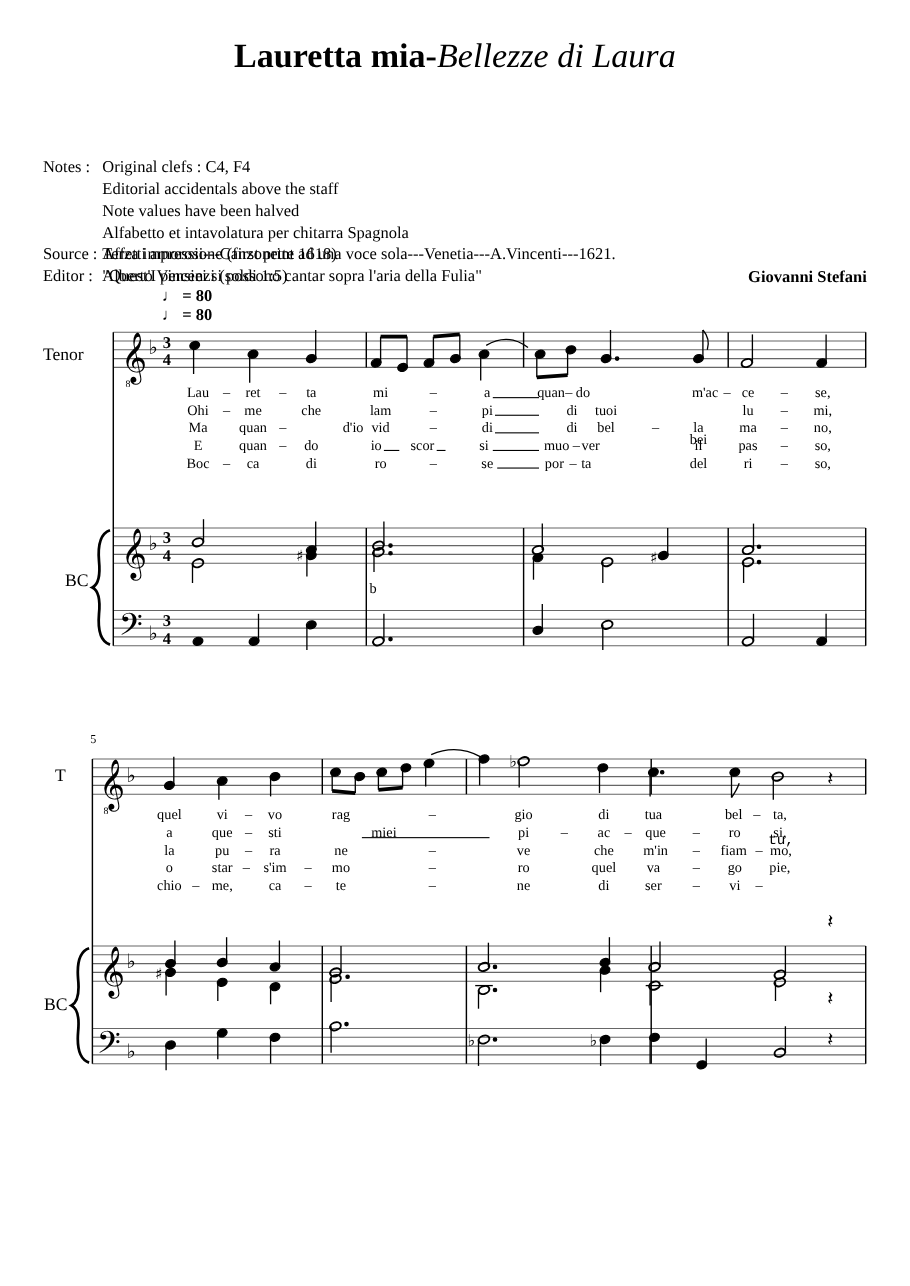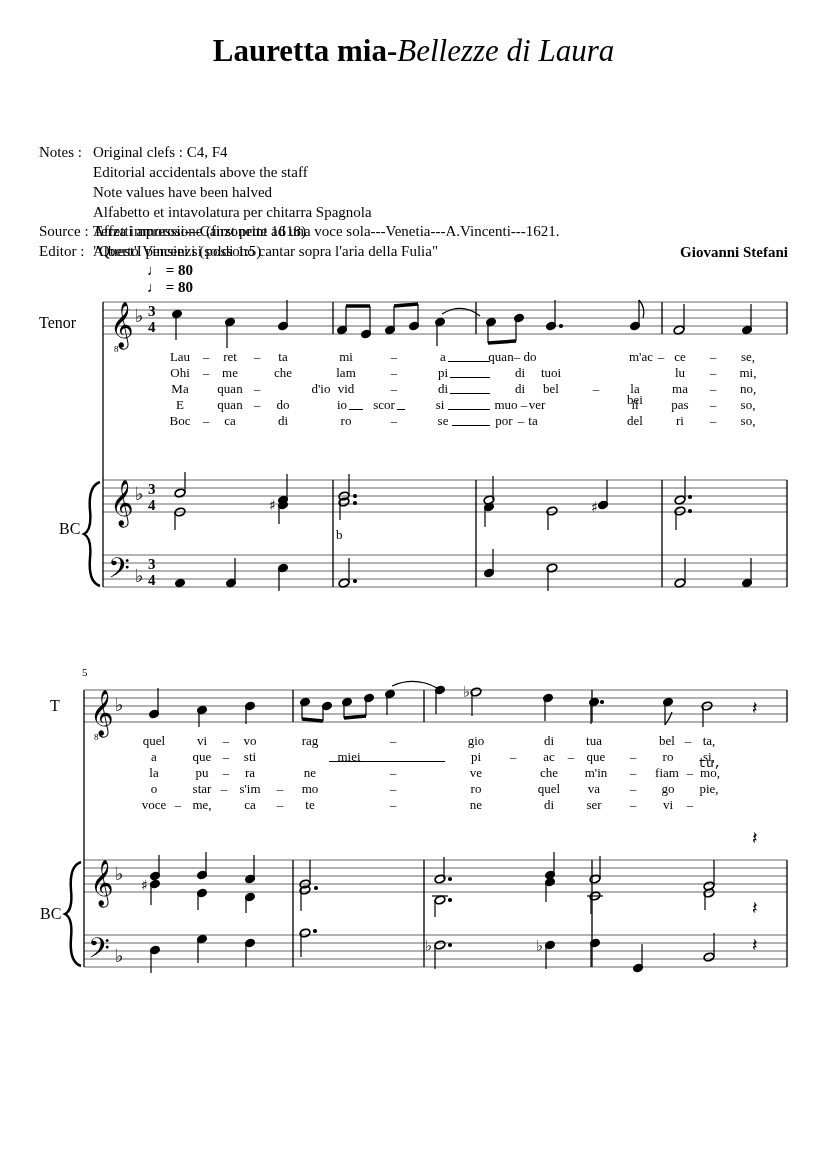--- a/index.html
+++ b/index.html
@@ -498,21 +498,21 @@
   <span class="hy" style="left:280px;top:781px;">–</span>
   <span class="lyric" style="left:310px;top:781px;">mo</span>
   <span class="hy" style="left:393px;top:781px;">–</span>
   <span class="lyric" style="left:476px;top:781px;">ro</span>
   <span class="lyric" style="left:549px;top:781px;">quel</span>
   <span class="lyric" style="left:594px;top:781px;">va</span>
   <span class="hy" style="left:633px;top:781px;">–</span>
   <span class="lyric" style="left:668px;top:781px;">go</span>
   <span class="lyric" style="left:709px;top:781px;">pie,</span>
 
-  <span class="lyric" style="left:154px;top:797px;">voce</span>
+  <span class="lyric" style="left:154px;top:797px;">chio</span>
   <span class="hy" style="left:178px;top:797px;">–</span>
   <span class="lyric" style="left:202px;top:797px;">me,</span>
   <span class="lyric" style="left:250px;top:797px;">ca</span>
   <span class="hy" style="left:280px;top:797px;">–</span>
   <span class="lyric" style="left:310px;top:797px;">te</span>
   <span class="hy" style="left:393px;top:797px;">–</span>
   <span class="lyric" style="left:476px;top:797px;">ne</span>
   <span class="lyric" style="left:549px;top:797px;">di</span>
   <span class="lyric" style="left:594px;top:797px;">ser</span>
   <span class="hy" style="left:633px;top:797px;">–</span>

